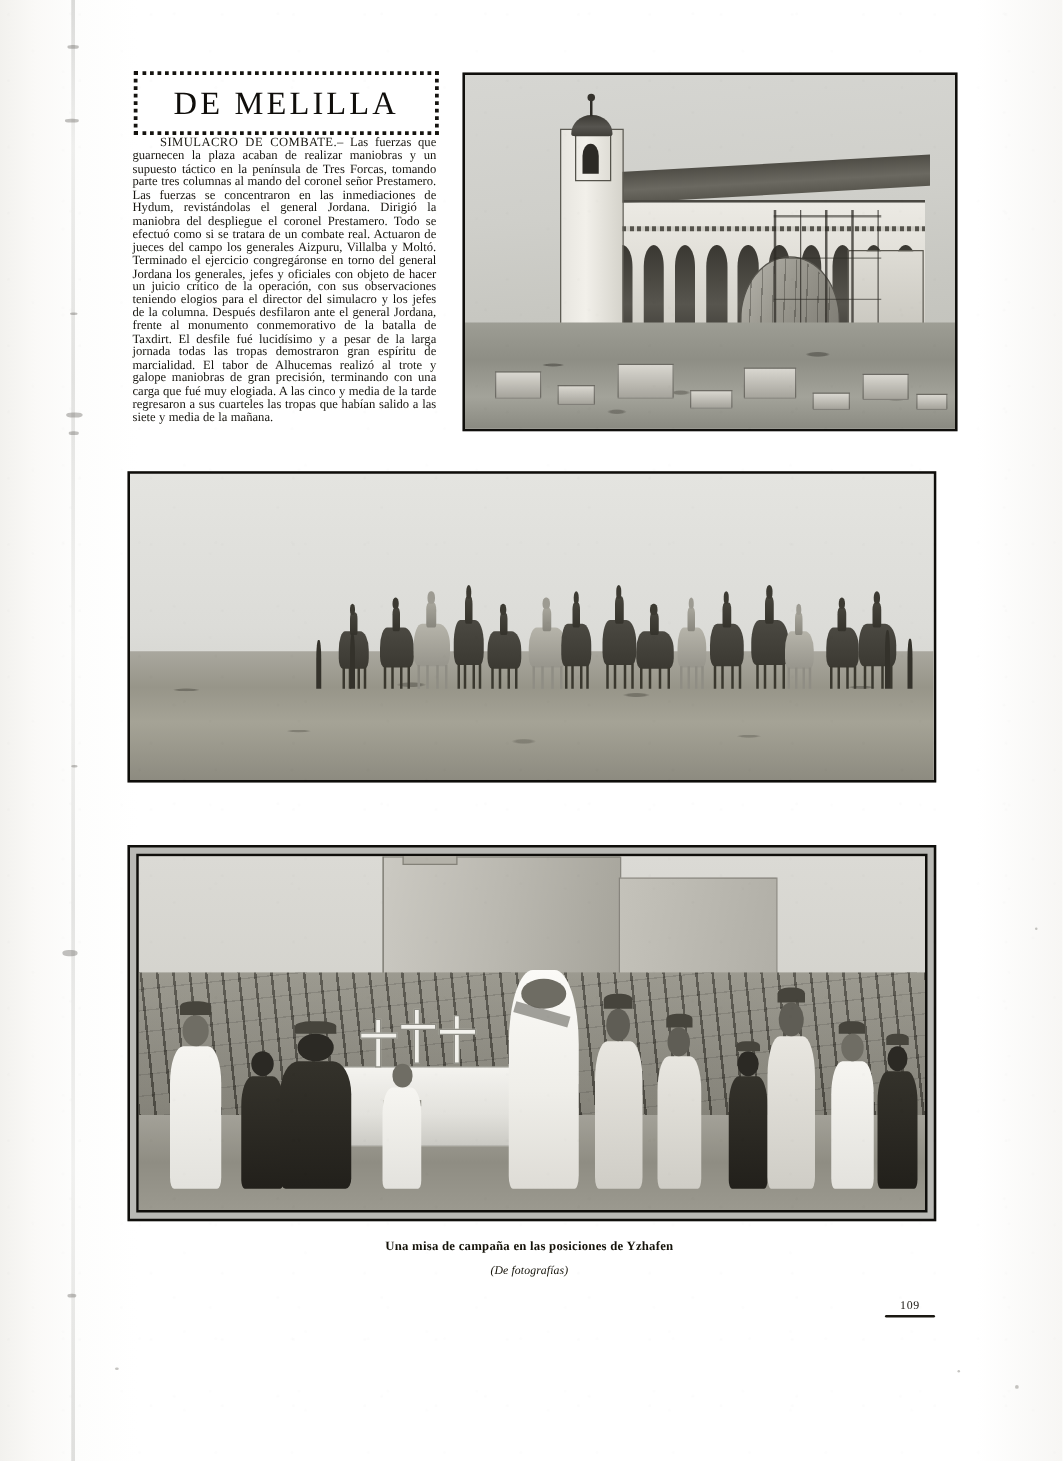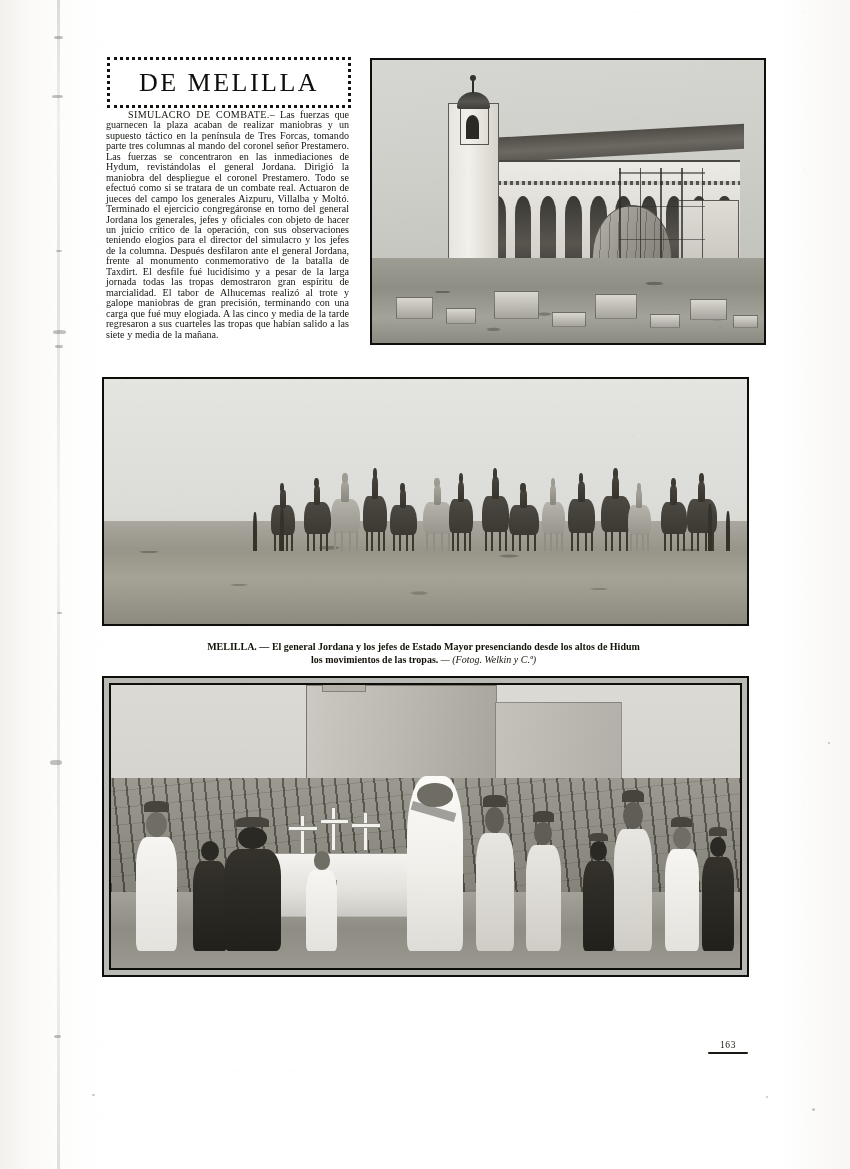--- a/index.html
+++ b/index.html
@@ -529,24 +529,20 @@
               <div class="leg" style="left:62%"></div>
               <div class="leg" style="left:84%"></div>
             </div>
             <span class="foot" style="left: -4%; height: 46%;"></span>
             <span class="foot" style="left: 2%; height: 52%;"></span>
             <span class="foot" style="left: 97%; height: 56%;"></span>
             <span class="foot" style="left: 101%; height: 48%;"></span>
           </div>
       </div>
     </div>
-    <div class="cap-line" id="cap2">
-      <span>MELILLA. — </span><span>El general Jordana y los jefes de Estado Mayor presenciando desde los altos de Hidum</span><br>
-      <span>los movimientos de las tropas.</span><span class="credit"> — </span><span class="credit">(Fotog. Welkin y C.ª)</span>
-    </div>
 
     <div class="photo" id="ph3outer">
       <div id="ph3gap">
         <div id="ph3">
           <div class="sky"></div>
           <div class="bastion"></div>
           <div class="wallR"></div>
           <div class="logs"></div>
           <div class="ground"></div>
           <div class="altar"></div>
@@ -609,23 +605,27 @@
               </div>
               <div class="fig dark" style="left: 94%; width: 5%; height: 46%;">
                 <div class="body"></div>
                 <div class="head"></div>
                 <div class="cap"></div>
               </div>
             </div>
         </div>
       </div>
     </div>
+    <div class="cap-line" id="cap3">
+      <span>Una misa de campaña en las posiciones de Yzhafen</span>
+      <span class="src">(De fotografías)</span>
+    </div>
 
     <div id="folio">
-      <span>163</span>
+      <span>109</span>
       <span class="rule"></span>
     </div>
 
   </div>
 
   <div id="fold"></div>
   <div id="fold-marks">
       <span class="mark" style="left: 14px; top: 36px; width: 9px; height: 3px; border-radius: 40%;"></span>
       <span class="mark" style="left: 12px; top: 95px; width: 11px; height: 3px; border-radius: 40%;"></span>
       <span class="mark" style="left: 16px; top: 250px; width: 6px; height: 2px; border-radius: 40%;"></span>

